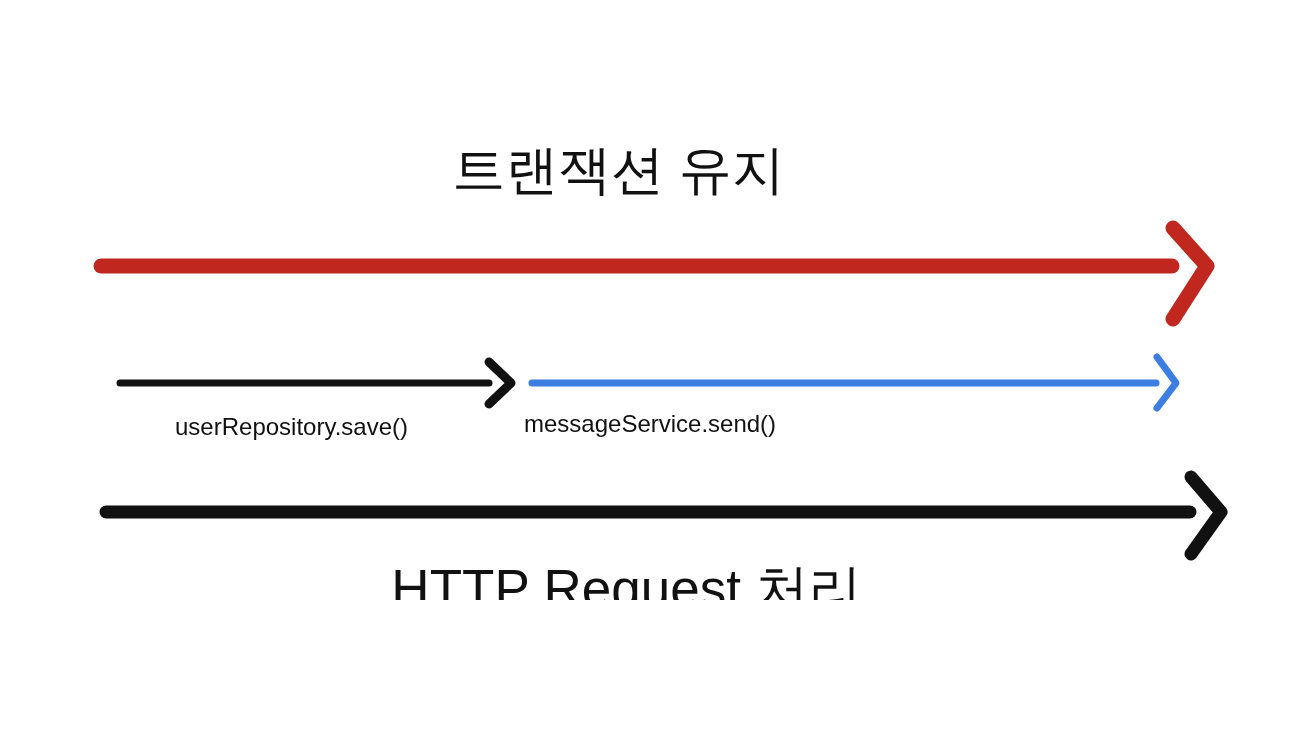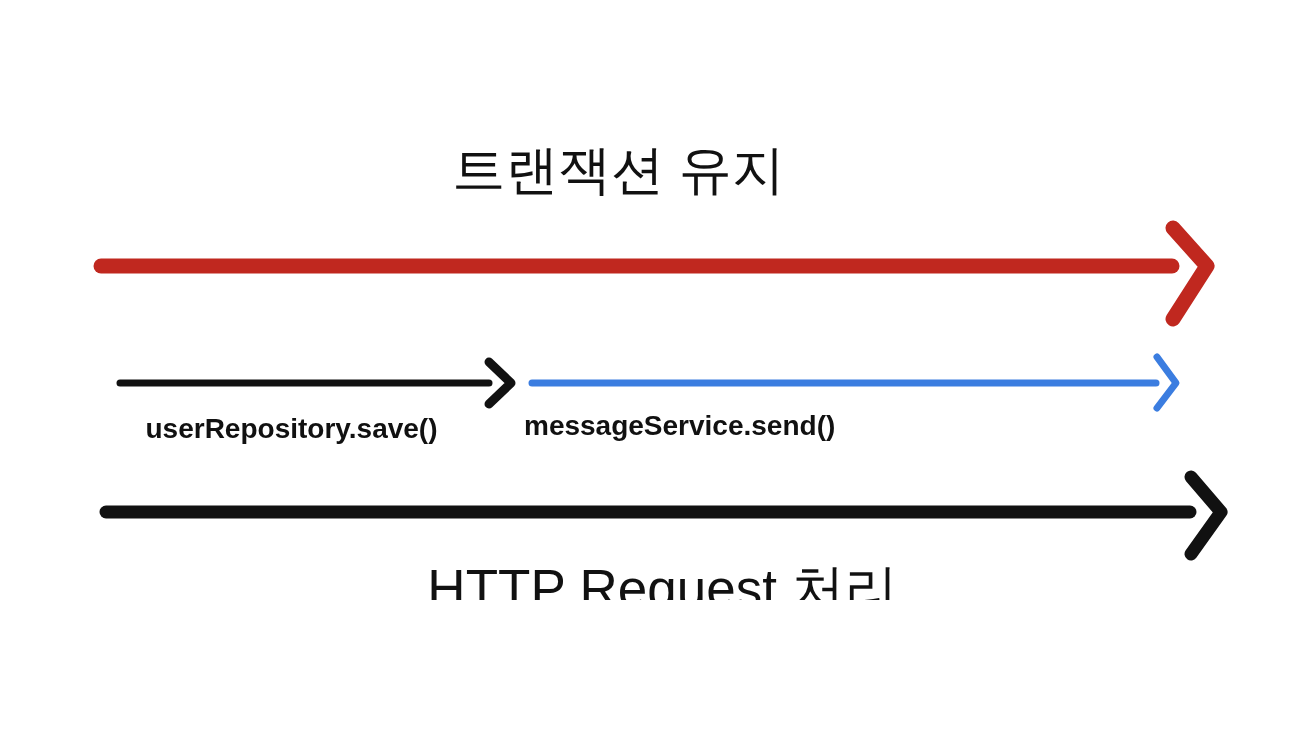--- a/index.html
+++ b/index.html
@@ -32,35 +32,34 @@
     white-space: nowrap;
     line-height: 1;
     user-select: none;
   }
   .label-title {
     font-size: 53px;
     font-weight: 400;
     letter-spacing: 0px;
   }
   .label-caption {
-    font-size: 28px;
-    font-weight: 700;
+    font-size: 24px;
+    font-weight: 400;
   }
   #title-transaction {
     left: 0;
     top: 143px;
     width: 1237px;
     text-align: center;
   }
   #title-http {
     left: 0;
     top: 562px;
     width: 1253px;
     text-align: center;
-    margin-left: 36px;
   }
   #caption-save {
     left: 0;
     top: 415px;
     width: 583px;
     text-align: center;
   }
   #caption-send {
     left: 524px;
     top: 412px;

